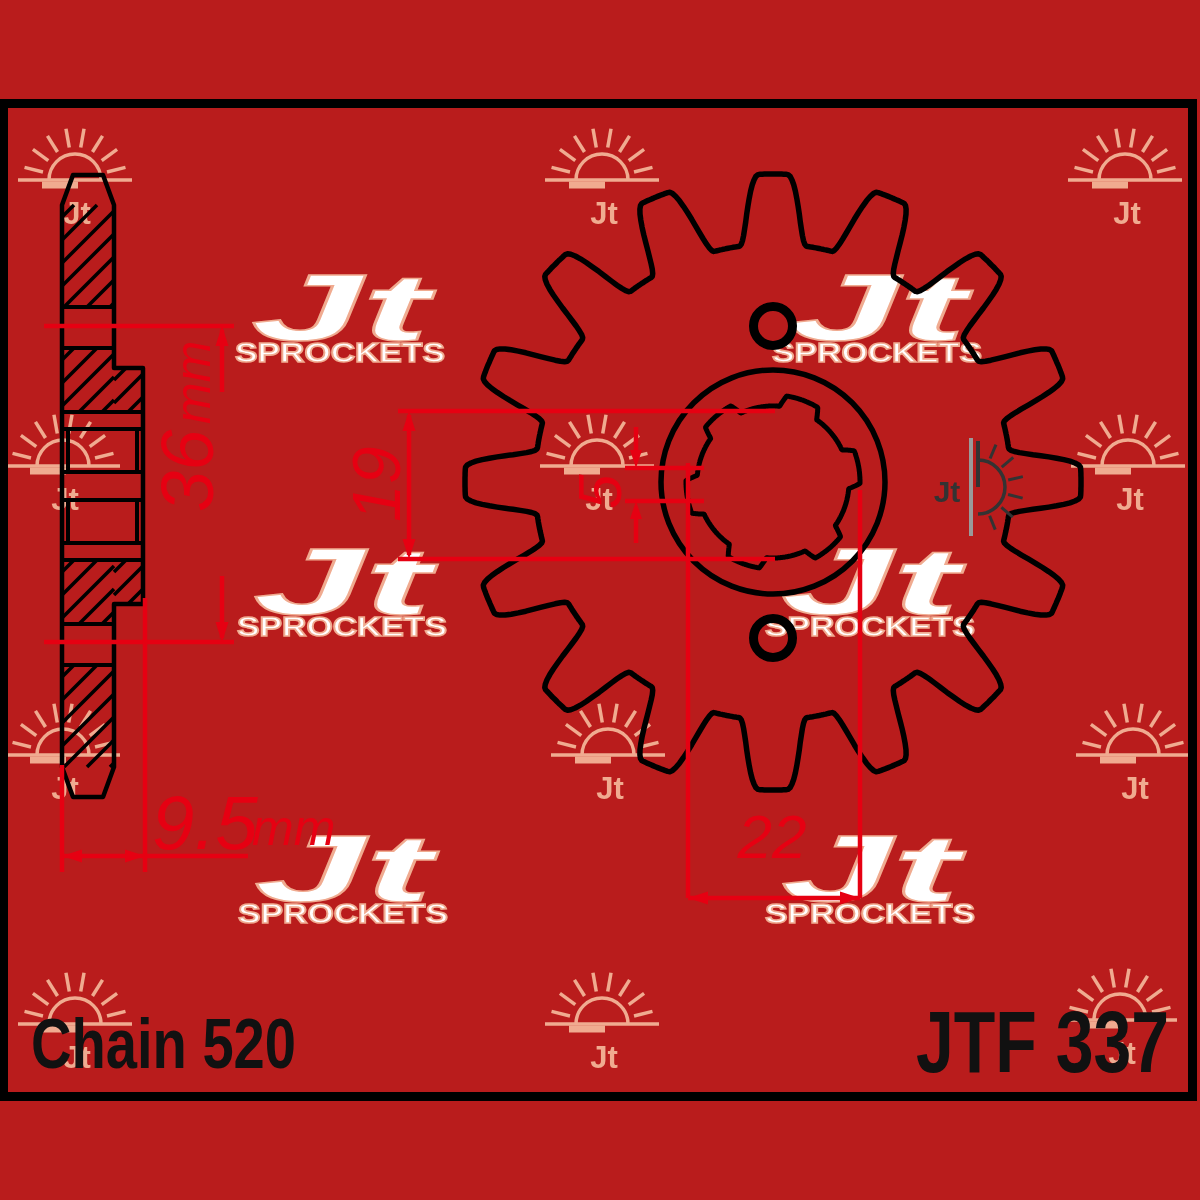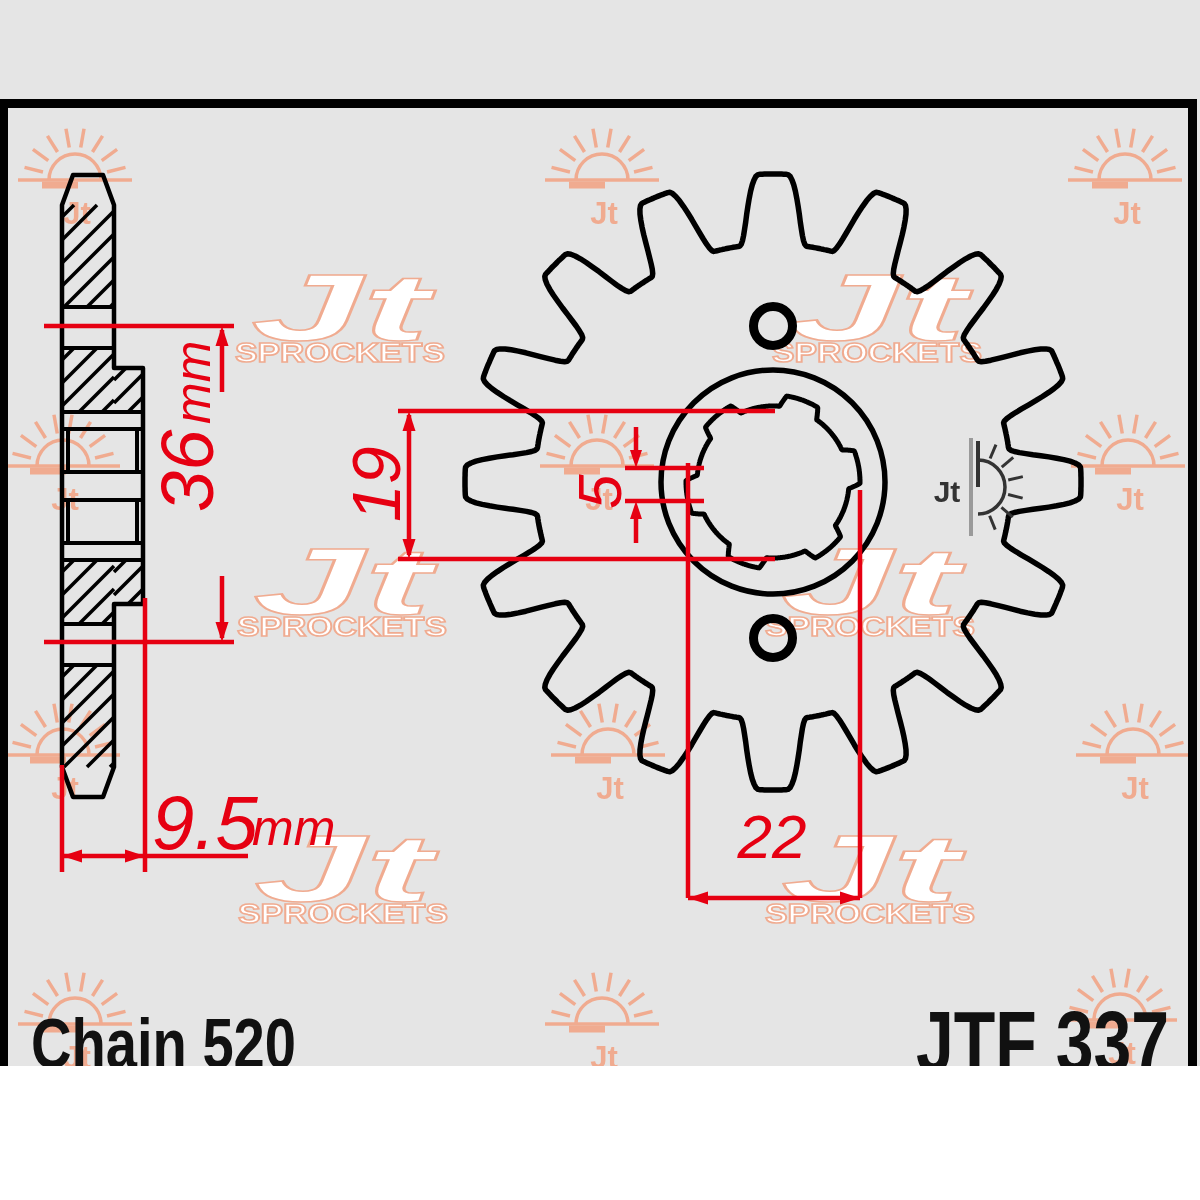--- a/index.html
+++ b/index.html
@@ -1,16 +1,16 @@
 <!DOCTYPE html>
 <html><head>
 <meta charset="utf-8">
 <style>
   html,body{margin:0;padding:0;background:#fff;}
-  .canvas{position:relative;width:1200px;height:1066px;background:#e5e5e5;overflow:hidden;
+  .canvas{position:relative;width:1200px;height:1200px;background:#b91c1c;overflow:hidden;
           font-family:"Liberation Sans", sans-serif;}
   svg{display:block}
   text{user-select:none}
 </style>
 </head>
 <body>
 
 <div class="canvas">
 <svg id="drawing-svg" width="1200" height="1200" viewBox="0 0 1200 1200">
 

